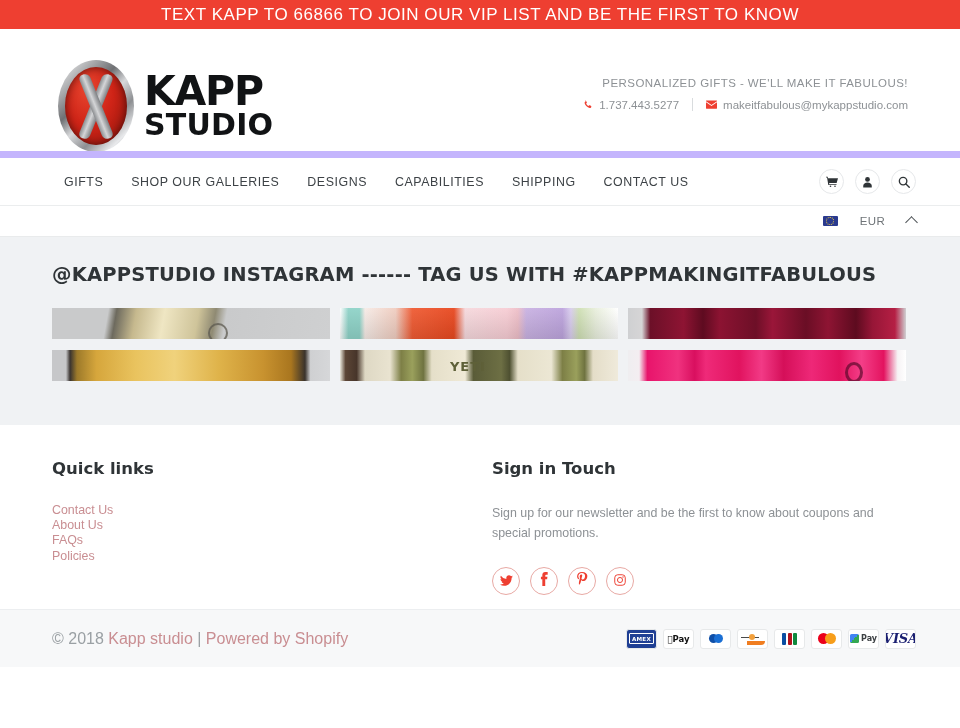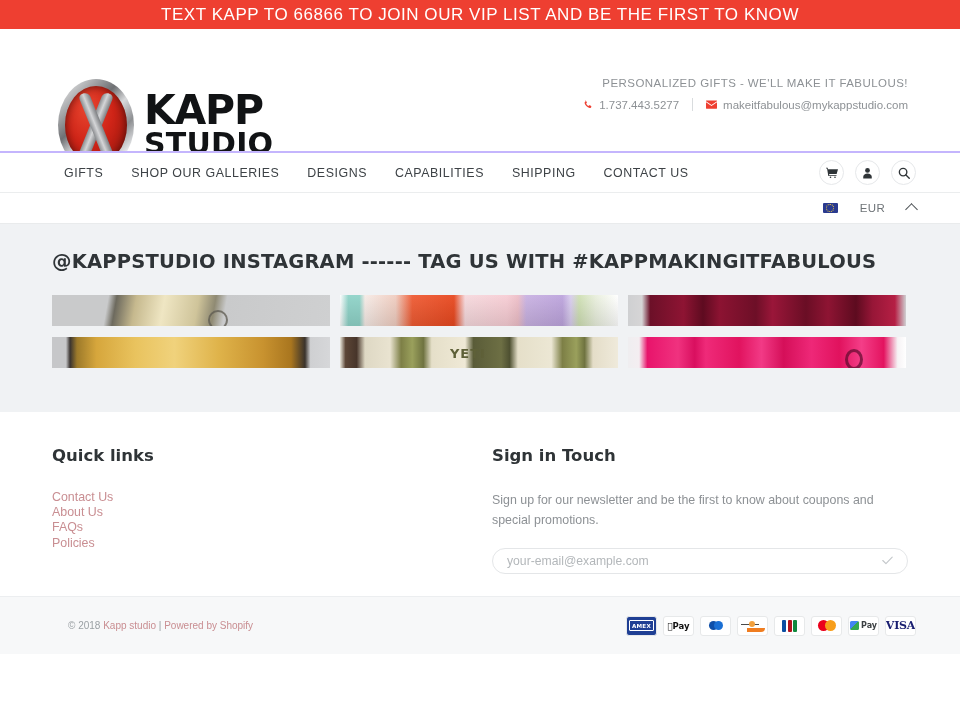--- a/index.html
+++ b/index.html
@@ -31,21 +31,21 @@
 
   
   .header {
     height: 122px;
     background: #ffffff;
     position: relative;
   }
   .logo-wrap {
     position: absolute;
     left: 58px;
-    top: 50px;
+    top: 31px;
     display: flex;
     align-items: center;
     gap: 10px;
   }
   .logo-mark {
     width: 76px;
     height: 92px;
     position: relative;
   }
   .logo-mark .ring-outer {
@@ -120,22 +120,22 @@
   .contact-item:last-child { padding-right: 0; }
   .contact-sep {
     width: 1px;
     height: 13px;
     background: #d9dcde;
   }
   .ico-red { color: #ee3f31; display: inline-flex; align-items: center; }
 
   
   .nav {
-    height: 42px;
-    border-top: 2px solid #c4b5fd;
+    height: 55px;
+    border-top: 7px solid #c4b5fd;
     border-bottom: 1px solid #ebedee;
     display: flex;
     align-items: center;
     position: relative;
     background: #fff;
   }
   .nav-list {
     display: flex;
     align-items: center;
     gap: 0;
@@ -383,22 +383,22 @@
   .bottom-bar {
     position: absolute;
     left: 0; right: 0; bottom: 0;
     height: 58px;
     background: #f7f8f9;
     border-top: 1px solid #eceef0;
     display: flex;
     align-items: center;
   }
   .copy {
-    margin-left: 68px;
-    font-size: 10px;
+    margin-left: 52px;
+    font-size: 16px;
     color: #9aa0a4;
   }
   .copy a { color: #c98e92; text-decoration: none; }
   .pay-row {
     margin-left: auto;
     margin-right: 44px;
     display: flex;
     gap: 6px;
     align-items: center;
   }
@@ -423,21 +423,21 @@
   .pay-disc .swoosh{position:absolute;left:6px;top:8px;width:18px;height:4px;
     background:#f07d20;border-radius:0 0 8px 0;}
   .jcb{display:flex;gap:1.5px;}
   .jcb i{display:block;width:4px;height:12px;border-radius:1px;}
   .pay-mc-a{width:11px;height:11px;border-radius:50%;background:#eb001b;}
   .pay-mc-b{width:11px;height:11px;border-radius:50%;background:#f79e1b;margin-left:-4px;}
   .pay-gpay{display:flex;align-items:center;gap:2px;font-size:8px;font-weight:600;
     color:#3c4043;font-family:"DejaVu Sans",sans-serif;}
   .gicon{width:9px;height:9px;border-radius:1.5px;
     background:linear-gradient(135deg,#4285f4 0 50%,#34a853 50% 100%);}
-  .pay-visa{font-size:11px;font-weight:700;color:#1a1f71;
+  .pay-visa{font-size:13px;font-weight:700;font-style:italic;color:#1a1f71;
     font-family:"DejaVu Serif",serif;letter-spacing:-.2px;text-align:center;}
 </style>
 </head>
 <body>
 
 <div class="announce-bar">
   <div class="announce-text">TEXT KAPP TO 66866 TO JOIN OUR VIP LIST AND BE THE FIRST TO KNOW</div>
 </div>
 
 <header class="header">
@@ -579,28 +579,20 @@
         <li>
             <a>Policies</a>
           </li>
       </ul>
     </div>
 
     <div class="col-keep">
       <div class="foot-title">Sign in Touch</div>
       <p class="keep-text">Sign up for our newsletter and be the first to know about coupons and special promotions.</p>
 
-      <div class="email-wrap">
-        <input type="email" placeholder="your-email@example.com" style="">
-        <span class="check-ico">
-          <svg width="11" height="9" viewBox="0 0 14 11" fill="none" stroke="currentColor" stroke-width="1.4" stroke-linecap="round" stroke-linejoin="round">
-            <polyline points="1,5.5 5,9.5 13,1.2"></polyline>
-          </svg>
-        </span>
-      </div>
 
       <div class="social-row">
         <a class="social-btn">
           <span>
             <svg width="13" height="11" viewBox="0 0 16 13" fill="currentColor">
               <path d="M16 1.6c-.6.3-1.2.4-1.9.5.7-.4 1.2-1 1.4-1.8-.6.4-1.3.6-2.1.8A3.3 3.3 0 0 0 7.8 4c0 .3 0 .5.1.8A9.3 9.3 0 0 1 1.1.6 3.3 3.3 0 0 0 2.1 5c-.5 0-1-.2-1.5-.4 0 1.6 1.1 2.9 2.6 3.2-.3.1-.6.1-.9.1-.2 0-.4 0-.6-.1a3.3 3.3 0 0 0 3 2.3A6.6 6.6 0 0 1 0 11.5a9.3 9.3 0 0 0 5 1.5c6 0 9.3-5 9.3-9.4V3.2c.6-.5 1.2-1 1.7-1.6z"></path>
             </svg>
           </span>
         </a>
         <a class="social-btn">

